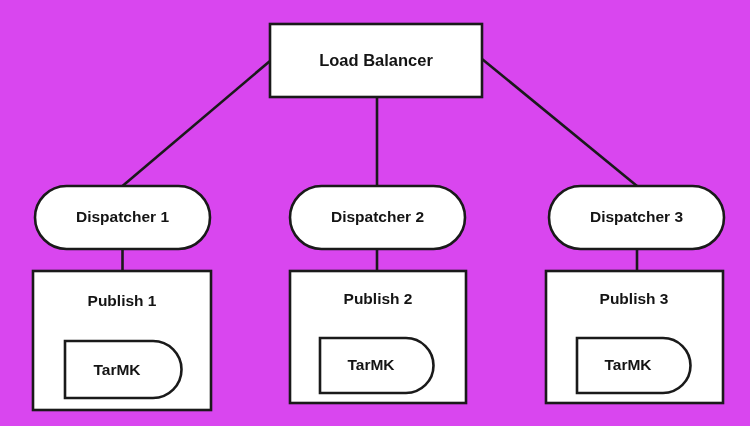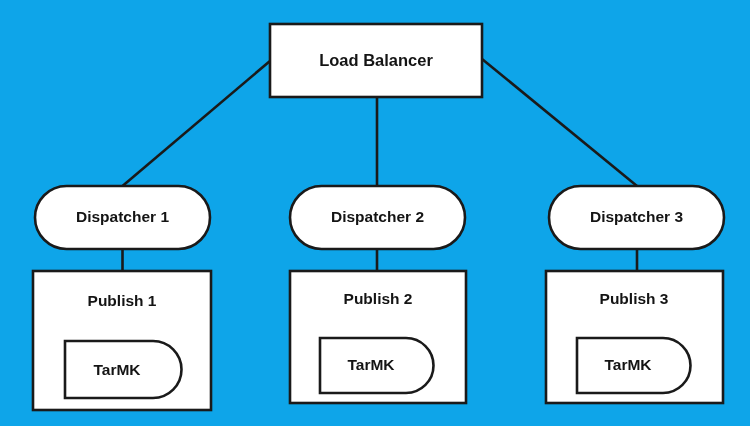--- a/index.html
+++ b/index.html
@@ -4,21 +4,21 @@
 <style>
   html, body {
     margin: 0;
     padding: 0;
     background: #ffffff;
   }
   #diagram-root {
     position: relative;
     width: 750px;
     height: 426px;
-    background: #0ea5e9;
+    background: #d946ef;
     overflow: hidden;
     font-family: "Liberation Sans", sans-serif;
   }
   svg#diagram-svg {
     display: block;
     width: 750px;
     height: 426px;
   }
   .shape-stroke {
     stroke: #1a1a1a;

